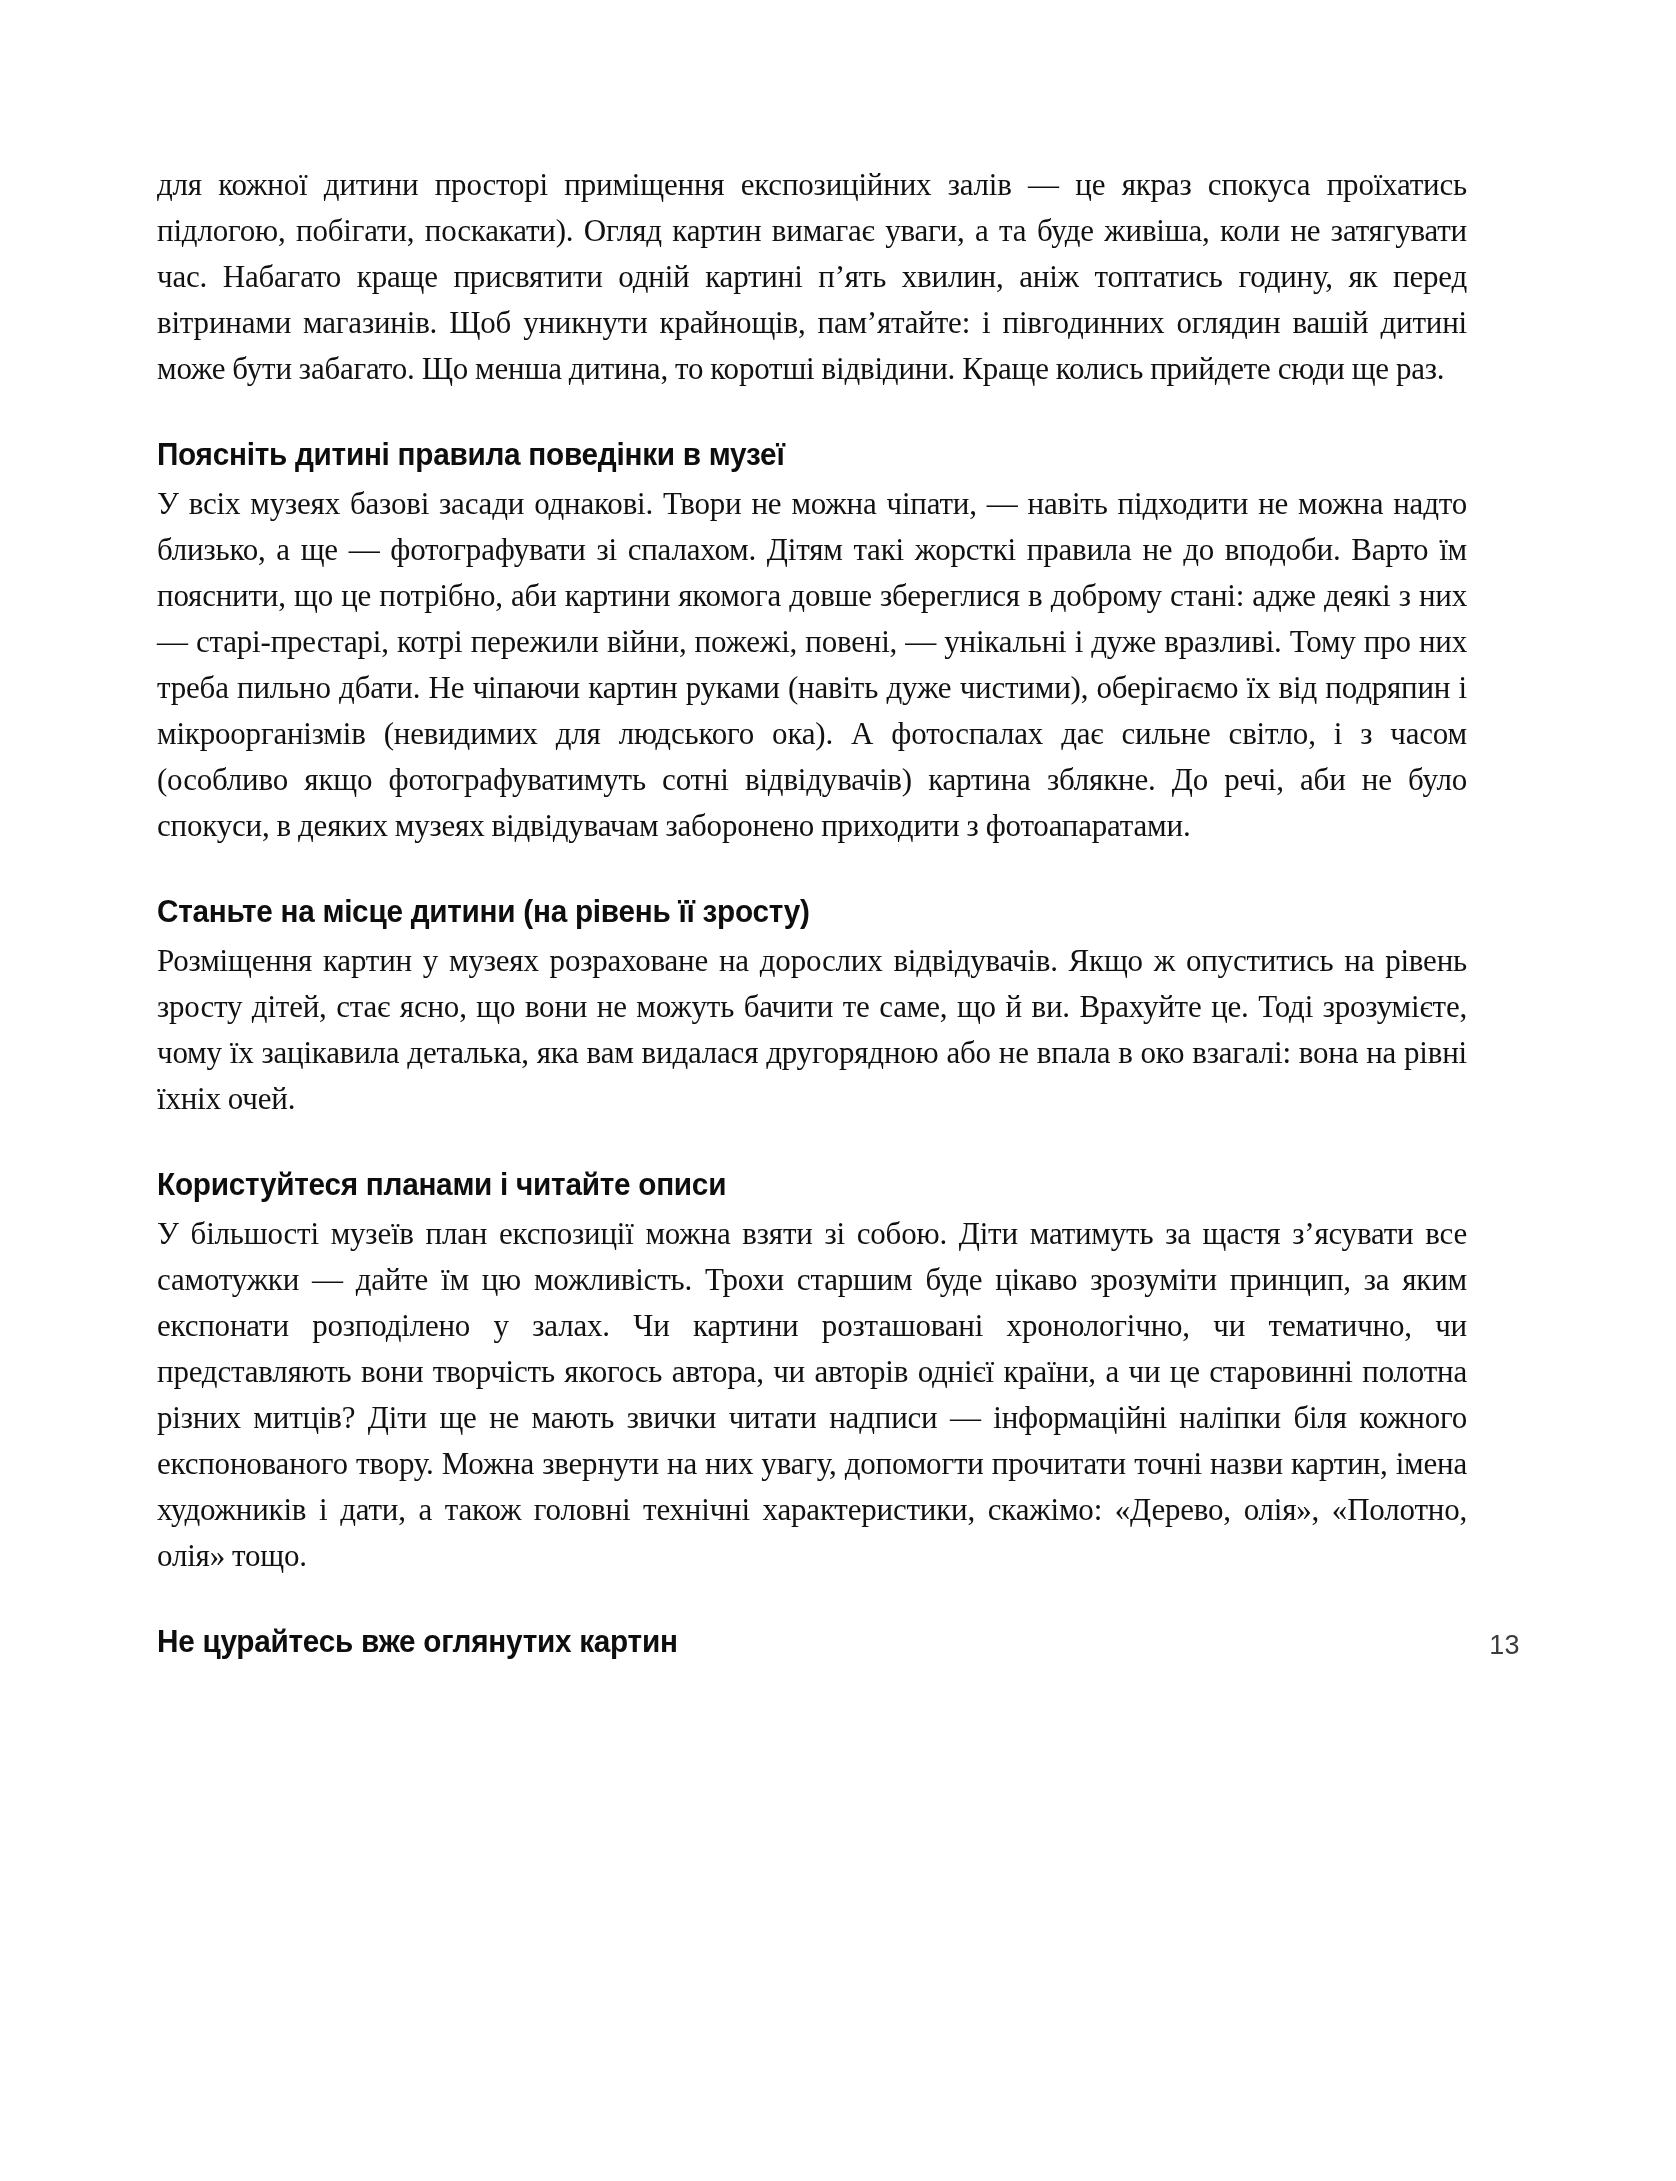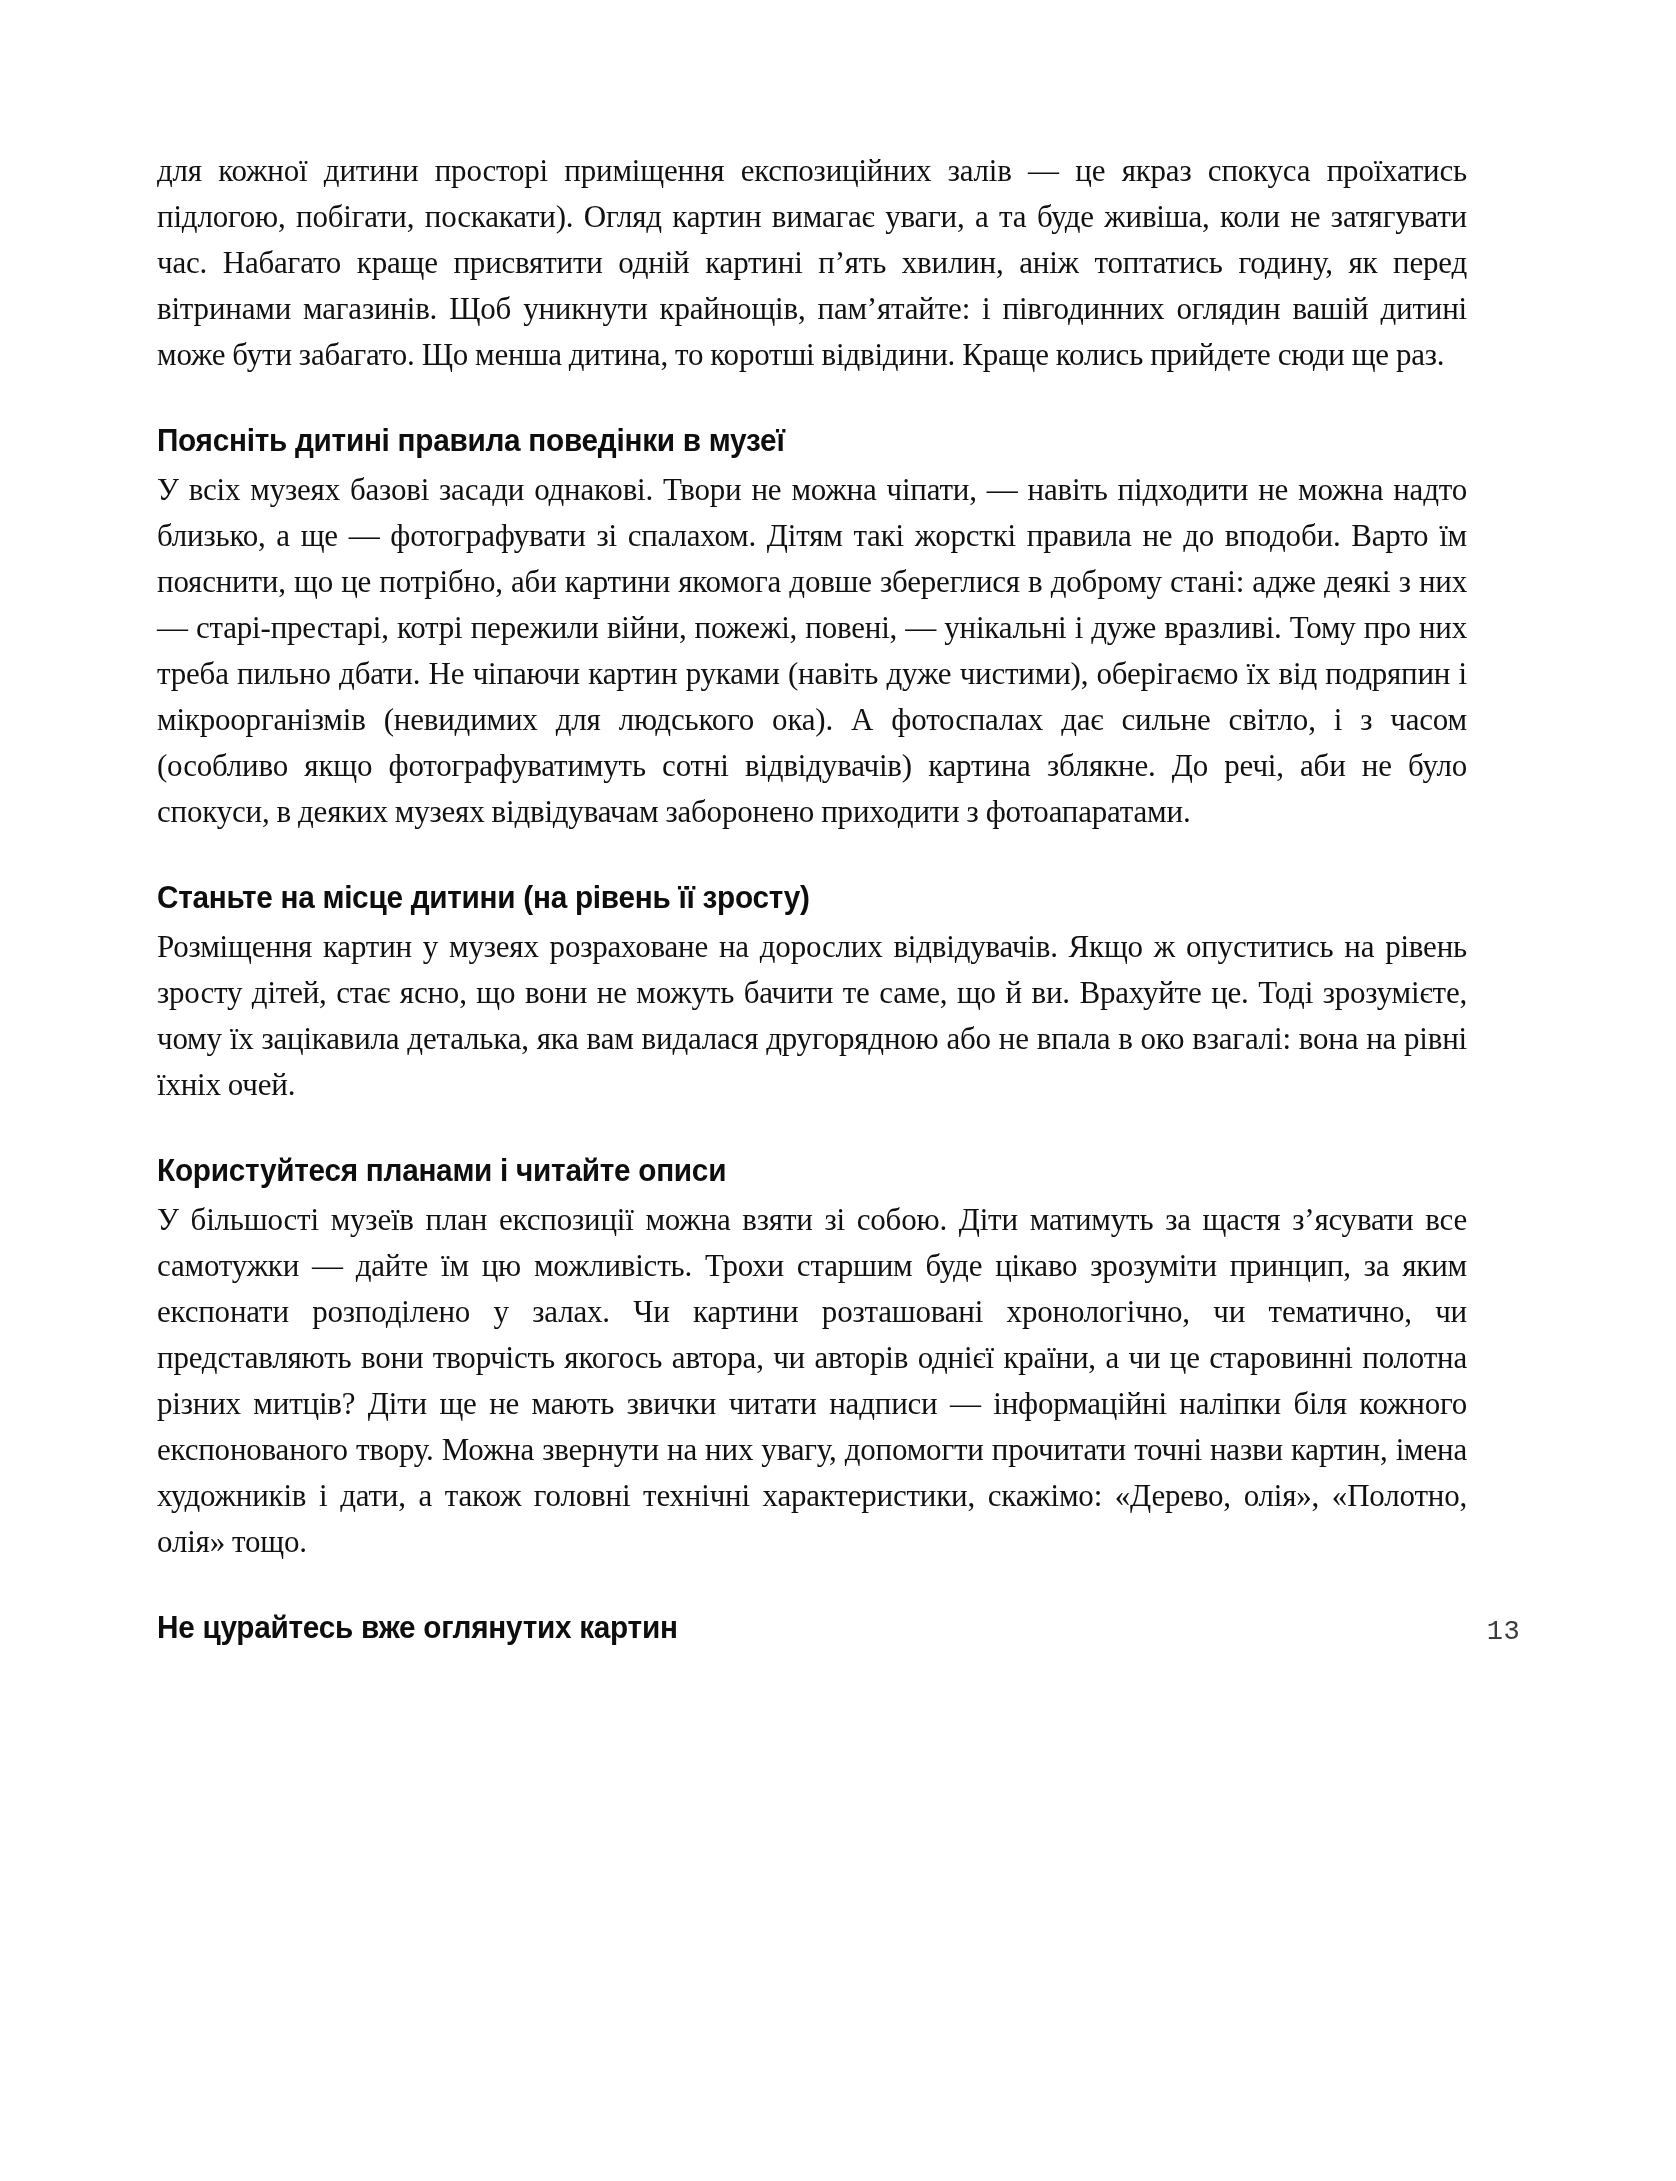--- a/index.html
+++ b/index.html
@@ -6,21 +6,21 @@
   html, body {
     margin: 0;
     padding: 0;
     background: #ffffff;
   }
 
   .page {
     position: relative;
     width: 1677px;
     height: 1730px;
-    margin: 1px auto;
+    margin: 15px auto;
     background: #ffffff;
     box-sizing: border-box;
     overflow: hidden;
   }
 
   .content-column {
     position: absolute;
     left: 157px;
     top: 147px;
     width: 1310px;
@@ -64,21 +64,21 @@
 
   .section .heading {
     margin-bottom: 7px;
   }
 
   
   .folio {
     position: absolute;
     right: 157px;
     bottom: 84px;
-    font-family: Liberation Mono, monospace;
+    font-family: Liberation Sans, sans-serif;
     font-size: 27px;
     font-weight: 300;
     color: #3c3c3c;
     letter-spacing: 0.4px;
   }
 </style>
 </head>
 <body>
 
 <div class="page">

